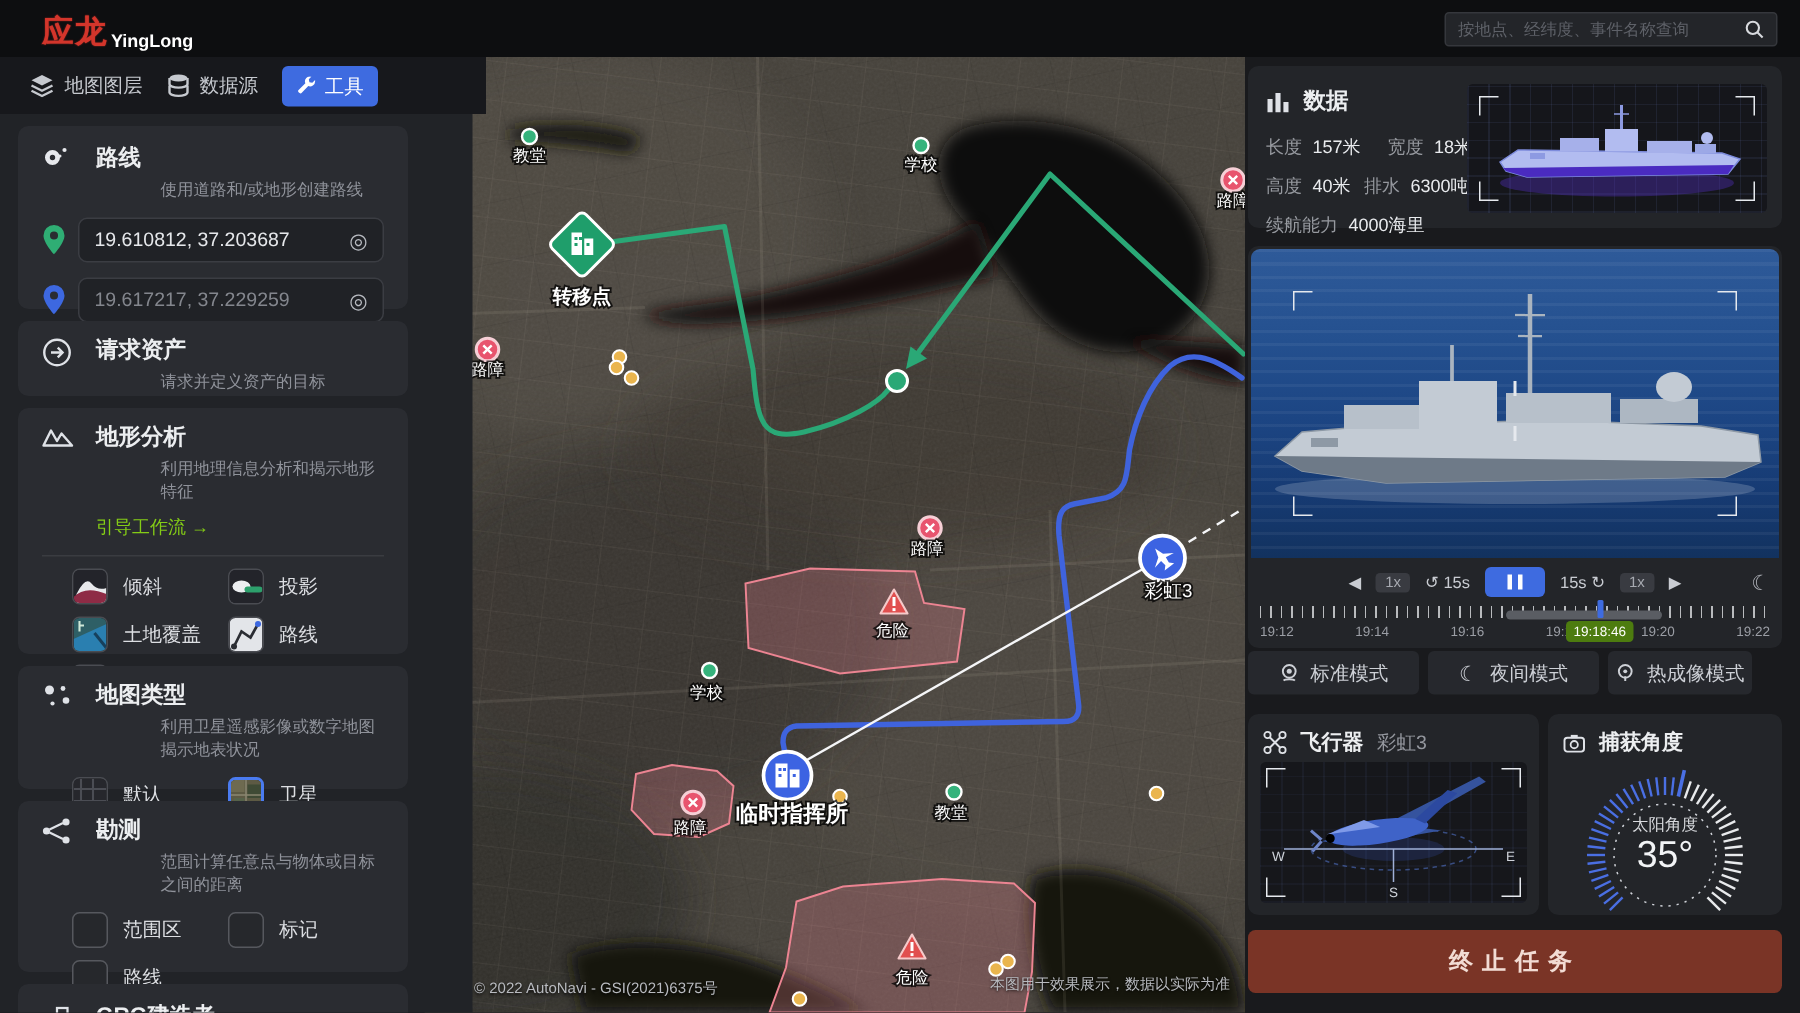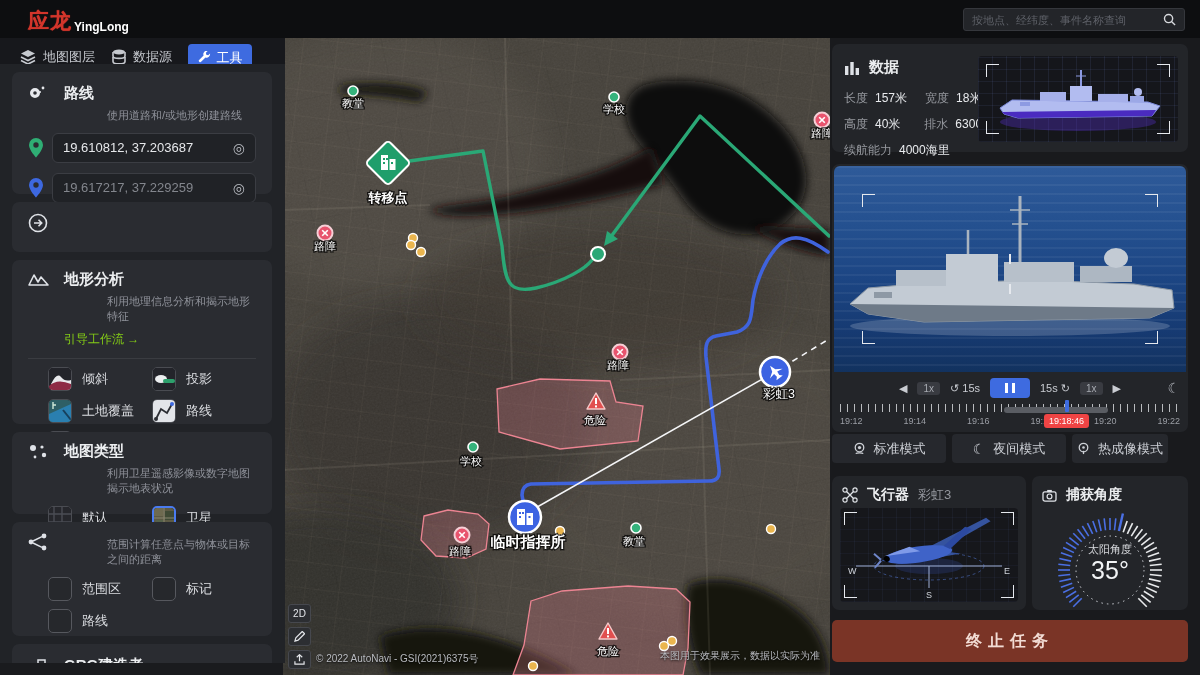--- a/index.html
+++ b/index.html
@@ -11,29 +11,29 @@
   .logo { position:absolute; left:28px; top:7px; display:flex; align-items:flex-end; }
   .logo-zh { color:#d3352b; font-size:21px; font-weight:bold; letter-spacing:1px;
     text-shadow:0 0 1px #d3352b; font-family:"Liberation Sans",sans-serif; }
   .logo-en { color:#fff; font-size:12px; font-weight:bold; margin-left:2px; margin-bottom:1px; }
   .search { position:absolute; left:963px; top:8px; width:222px; height:23px; background:#232529;
     border:1px solid #35373c; border-radius:3px; display:flex; align-items:center; padding:0 8px; }
   .search input { flex:1; background:transparent; border:none; outline:none; color:#c9ccd2; font-size:11px; }
   .search input::placeholder { color:#5e6168; }
 
   
-  #navrow { position:absolute; left:0; top:38px; width:285px; height:38px; background:#17181c; z-index:20; }
+  #navrow { position:absolute; left:0; top:38px; width:324px; height:38px; background:#17181c; z-index:20; }
   .navitem { position:absolute; top:0; height:38px; display:flex; align-items:center; gap:7px;
     color:#c6c9cf; font-size:13px; cursor:pointer; }
   .navbtn { position:absolute; left:188px; top:6px; width:64px; height:27px; background:#3e6be0;
     border-radius:4px; display:flex; align-items:center; justify-content:center; gap:6px;
     color:#fff; font-size:13px; cursor:pointer; }
 
   
-  #sidebar { position:absolute; left:0; top:64px; width:285px; height:599px; background:#212327;
+  #sidebar { position:absolute; left:0; top:76px; width:315px; height:599px; background:#212327;
     z-index:20; overflow:hidden; }
   .card { position:absolute; left:12px; width:260px; background:#2a2c31; border-radius:7px; padding:12px 16px; }
   .card h3 { font-size:15px; color:#eceef0; font-weight:bold; }
   .card .sub { font-size:11px; color:#8f929a; margin-top:5px; line-height:1.35;margin-left:43px; }
   .card .headrow { display:flex; gap:12px; }
   .card .hicon { width:24px; flex:0 0 24px; color:#dfe2e7; padding-top:1px; }
   .cinput { display:flex; align-items:center; gap:8px; margin-top:10px; }
   .cinput .box { flex:1; height:30px; background:#202226; border:1px solid #3b3d43; border-radius:6px;
     display:flex; align-items:center; padding:0 10px; font-size:13px; color:#e6e8eb; }
   .cinput .box .tgt { margin-left:auto; color:#b9bcc2; font-size:14px; }
@@ -79,21 +79,21 @@
   .pausebtn { width:40px; height:20px; background:#3e6be0; border-radius:4px; display:flex; align-items:center;
     justify-content:center; gap:4px; cursor:pointer; }
   .pausebtn i { display:block; width:3px; height:10px; background:#fff; }
   .moonbtn { position:absolute; right:8px; top:0px; color:#aeb1b8; font-size:14px; cursor:pointer; }
   .ruler { position:absolute; left:8px; top:240px; width:340px; height:8px;
     background:repeating-linear-gradient(90deg, rgba(235,237,240,.75) 0 1px, transparent 1px 7px); }
   .track { position:absolute; left:172px; top:243px; width:104px; height:6px; background:#5a5d63; border-radius:3px; }
   .playhead { position:absolute; left:233px; top:236px; width:4px; height:12px; background:#3e6be0; border-radius:1px; }
   .timesrow { position:absolute; left:8px; top:252px; width:340px; display:flex; justify-content:space-between;
     font-size:9px; color:#9b9ea5; }
-  .timebadge { position:absolute; left:212px; top:250px; background:#ef4444; color:#fff; font-size:9px;
+  .timebadge { position:absolute; left:212px; top:250px; background:#4d7c0f; color:#fff; font-size:9px;
     padding:2px 5px; border-radius:3px; z-index:3;text-align:center; }
 
   .modebtn { position:absolute; top:0; height:29px; background:#26282d; border-radius:4px; display:flex;
     align-items:center; justify-content:center; gap:8px; color:#cdd0d6; font-size:13px; cursor:pointer; }
 
   .compass { position:absolute; color:#cfd3da; font-size:9px; }
   .gaugewrap { position:absolute; left:0; top:28px; width:156px; height:104px; }
   .gtxt1 { position:absolute; left:0; top:38px; width:156px; text-align:center; font-size:11px; color:#d8dade; }
   .gtxt2 { position:absolute; left:0; top:52px; width:156px; text-align:center; font-size:25px; color:#f2f4f6; }
 
@@ -183,20 +183,24 @@
     </div>
   </div>
 
   <div class="card" style="top:138px; height:50px; padding-top:10px;">
     <div class="headrow">
       <div class="hicon">
         <svg width="20" height="20" viewBox="0 0 20 20">
           <circle cx="10" cy="10" r="8.5" fill="none" stroke="#dfe2e7" stroke-width="1.6"></circle>
           <path d="M6 10h7M10.5 6.8 13.7 10l-3.2 3.2" fill="none" stroke="#dfe2e7" stroke-width="1.6"></path>
         </svg>
+      </div>
+      <div>
+        <h3>请求资产</h3>
+        <div class="sub">请求并定义资产的目标</div>
       </div>
     </div>
   </div>
 
   <div class="card" style="top:196px; height:164px; padding-top:10px;">
     <div class="headrow">
       <div class="hicon">
         <svg width="22" height="16" viewBox="0 0 22 16">
           <path d="M1 14 6 4l4 7 3-5 7 8z" fill="none" stroke="#dfe2e7" stroke-width="1.6" stroke-linejoin="round"></path>
         </svg>
@@ -308,20 +312,21 @@
     <div class="headrow">
       <div class="hicon">
         <svg width="20" height="18" viewBox="0 0 20 18">
           <circle cx="3" cy="9" r="2.4" fill="#dfe2e7"></circle>
             <circle cx="16" cy="3" r="2.4" fill="#dfe2e7"></circle>
             <circle cx="16" cy="15" r="2.4" fill="#dfe2e7"></circle>
           <path d="M5 8 14 3.6M5 10l9 4.4" stroke="#dfe2e7" stroke-width="1.5"></path>
         </svg>
       </div>
       <div>
+        <h3>勘测</h3>
         <div class="sub">范围计算任意点与物体或目标之间的距离</div>
       </div>
     </div>
     <div class="tgrid" style="margin-top:10px;">
       <div class="titem">
         <span class="emptythumb"></span>
         <span>范围区</span>
       </div>
       <div class="titem">
         <span class="emptythumb"></span>
@@ -547,21 +552,21 @@
     </div>
     <div class="stats">
       <div class="srow">
         <span class="lab">长度</span>
           <span class="val">157米</span>
         <span class="lab">宽度</span>
           <span class="val">18米</span>
       </div>
       <div class="srow">
         <span class="lab">高度</span>
-          <span class="val" style="margin-right:24px;">40米</span>
+          <span class="val" style="margin-right:9px;">40米</span>
         <span class="lab">排水</span>
           <span class="val">6300吨</span>
       </div>
       <div class="srow">
         <span class="lab">续航能力</span>
           <span class="val">4000海里</span>
       </div>
     </div>
     <div class="viz" style="left:146px; top:12px; width:200px; height:86px;">
       <div class="gridbg"></div>

